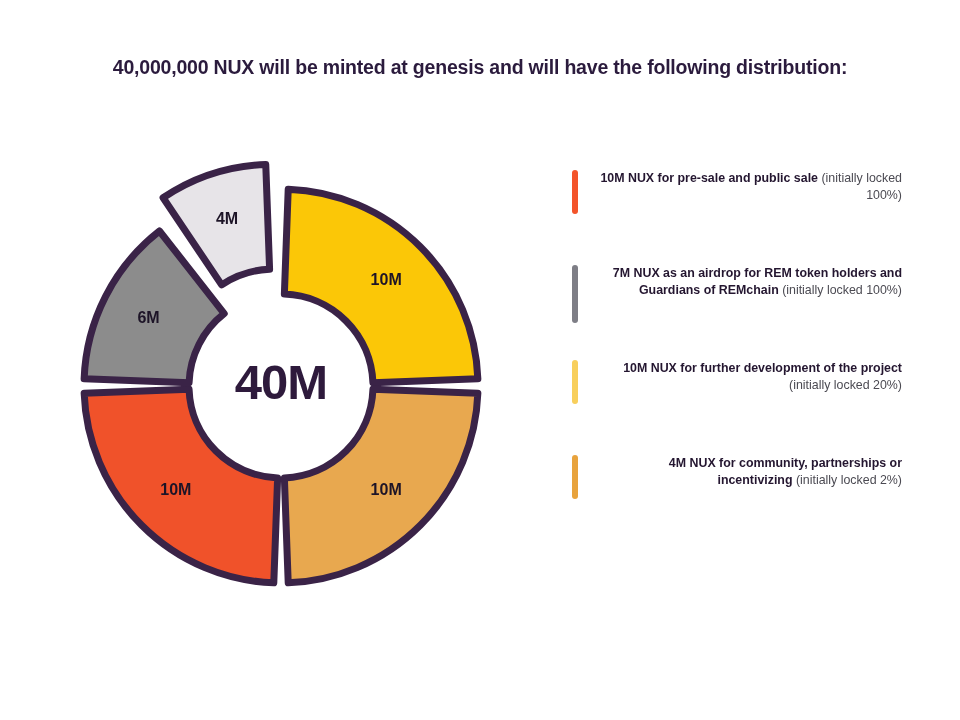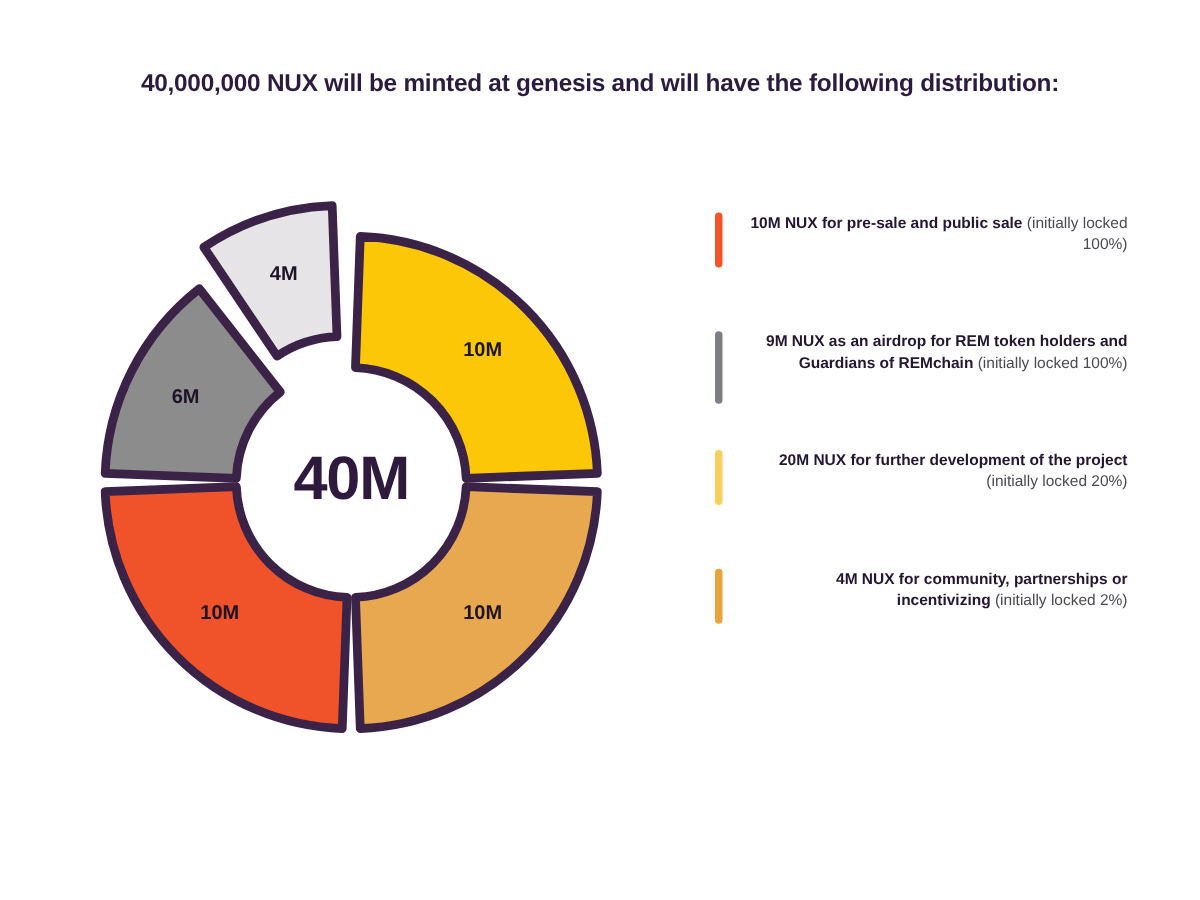--- a/index.html
+++ b/index.html
@@ -129,25 +129,25 @@
       </svg>
   </div>
 
   <div class="legend" id="legend">
       <div class="legend-item">
         <div class="legend-bar" style="background: rgb(243, 84, 42); height: 44px;"></div>
         <div class="legend-text"><span class="legend-strong">10M NUX for pre-sale and public sale </span><span class="legend-note">(initially locked 100%)</span></div>
       </div>
       <div class="legend-item">
         <div class="legend-bar" style="background: rgb(126, 126, 134); height: 58px;"></div>
-        <div class="legend-text"><span class="legend-strong">9M NUX as an airdrop for REM token holders and Guardians of REMchain </span><span class="legend-note">(initially locked 100%)</span></div>
+        <div class="legend-text"><span class="legend-strong">7M NUX as an airdrop for REM token holders and Guardians of REMchain </span><span class="legend-note">(initially locked 100%)</span></div>
       </div>
       <div class="legend-item">
         <div class="legend-bar" style="background: rgb(248, 207, 92); height: 44px;"></div>
-        <div class="legend-text"><span class="legend-strong">20M NUX for further development of the project </span><span class="legend-note">(initially locked 20%)</span></div>
+        <div class="legend-text"><span class="legend-strong">10M NUX for further development of the project </span><span class="legend-note">(initially locked 20%)</span></div>
       </div>
       <div class="legend-item">
         <div class="legend-bar" style="background: rgb(232, 163, 61); height: 44px;"></div>
         <div class="legend-text"><span class="legend-strong">4M NUX for community, partnerships or incentivizing </span><span class="legend-note">(initially locked 2%)</span></div>
       </div>
     </div>
 
 </div>
 
 </body></html>

